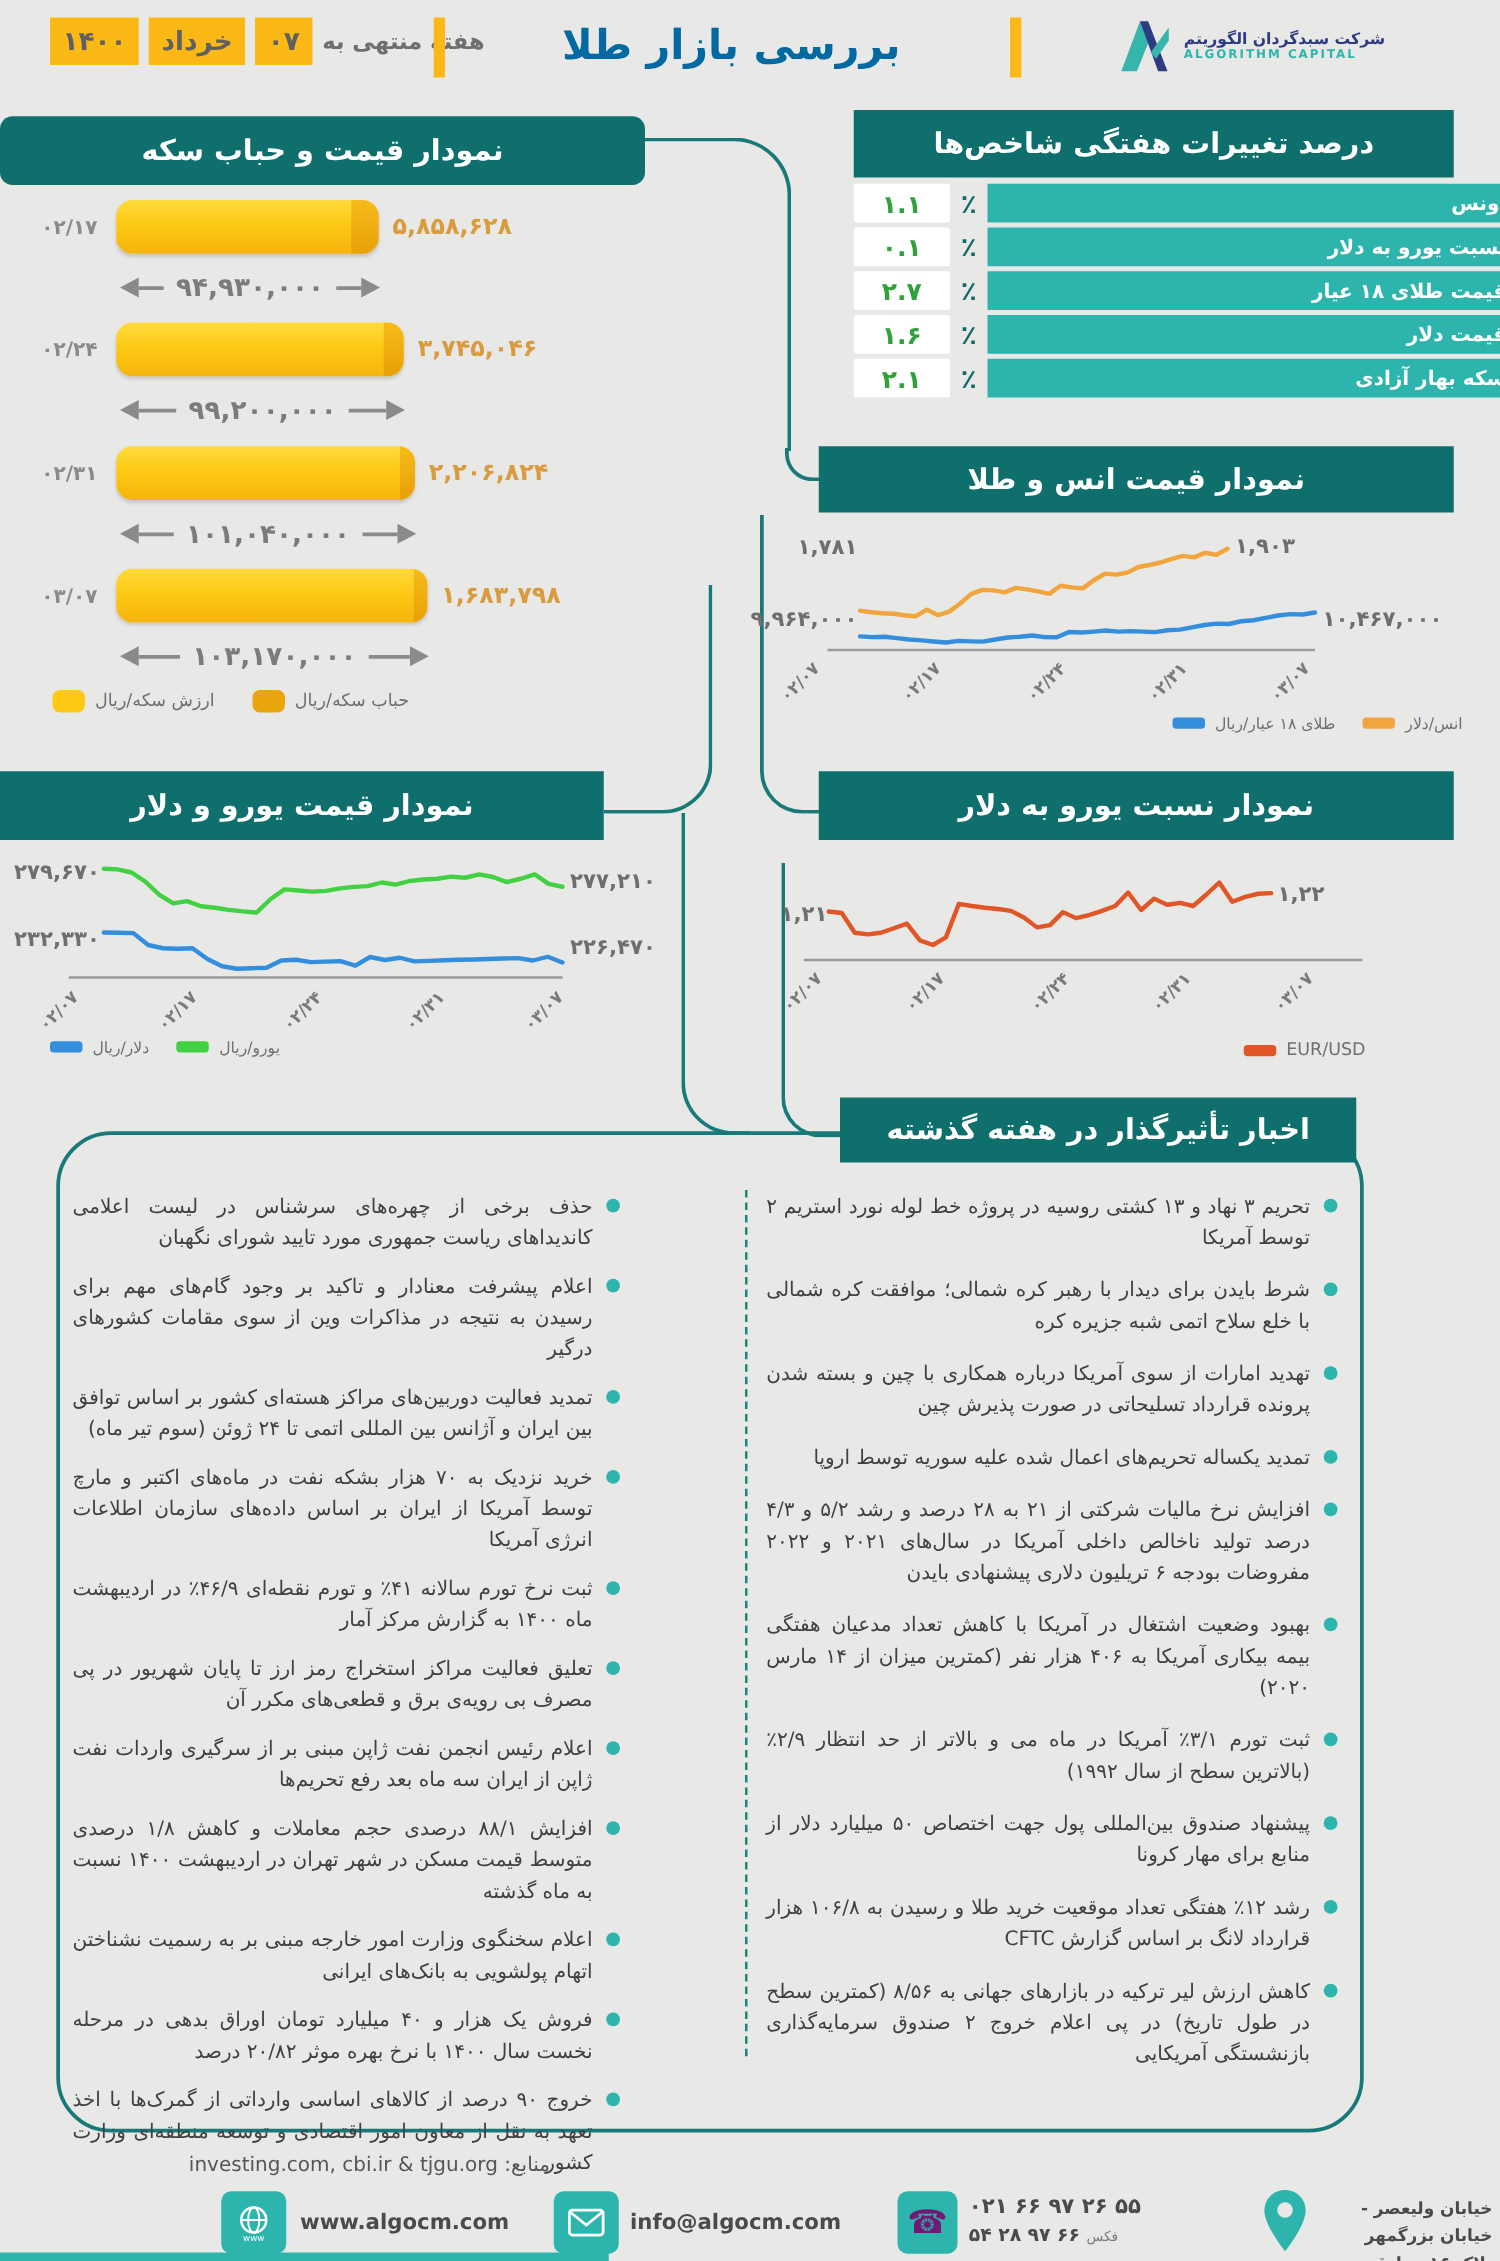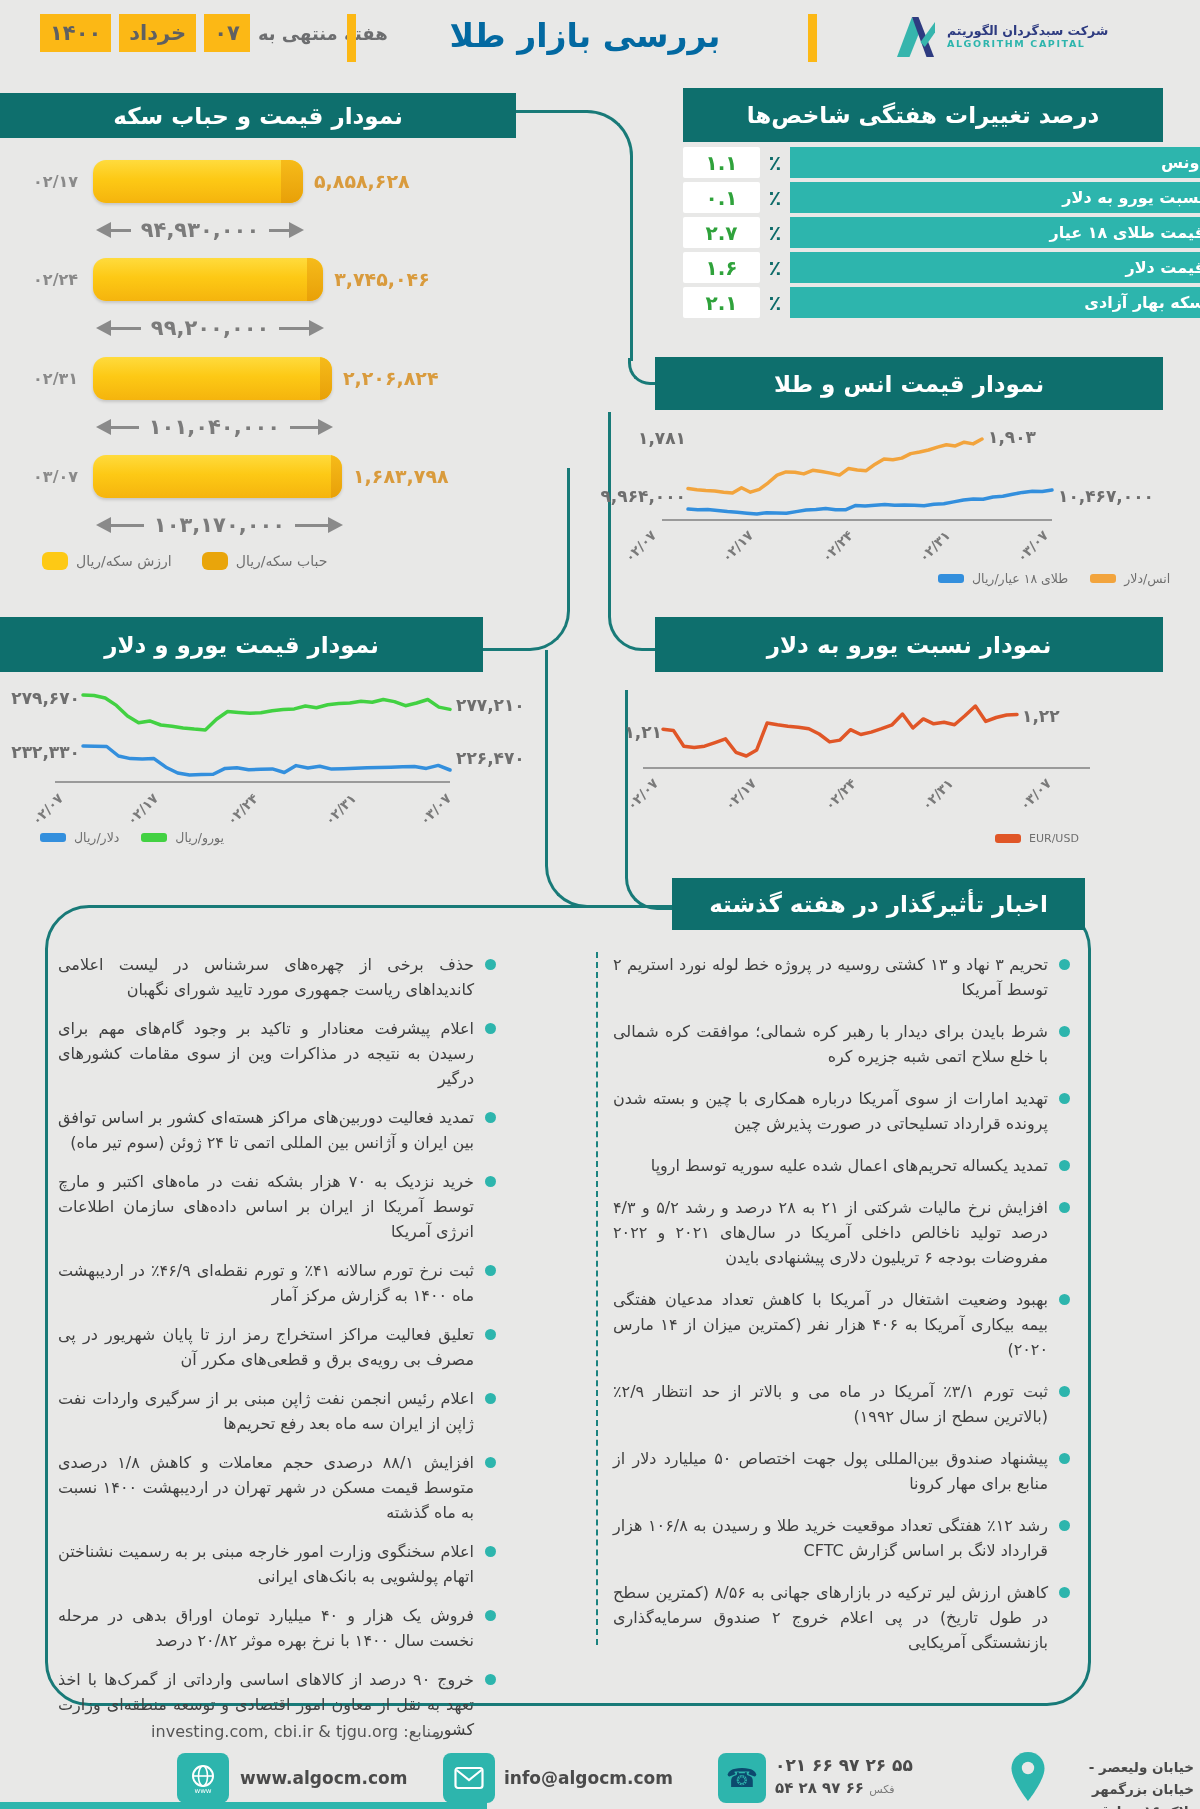--- a/index.html
+++ b/index.html
@@ -72,21 +72,21 @@
   .news-col ul{list-style:none;margin:0;padding:0;text-align:justify;}
   .news-col li{position:relative;padding-right:24px;font-size:16px;line-height:25px;color:#404040;}
   .news-col li::before{content:"";position:absolute;right:2px;top:7px;width:11px;height:11px;border-radius:50%;background:#2db5ad;}
   #news-right li{margin-bottom:17px;}
   #news-left li{margin-bottom:14px;}
 
   
   .src{position:absolute;left:40px;top:1722px;width:400px;direction:rtl;text-align:right;
        font-size:16px;color:#555;}
   .ficon{position:absolute;width:52px;height:50px;background:#2db5ad;border-radius:8px;
-         display:flex;align-items:center;justify-content:center;color:#0c4a6e;}
+         display:flex;align-items:center;justify-content:center;color:#701a75;}
   .ftxt{position:absolute;font-size:17px;font-weight:bold;color:#4a4a4a;direction:ltr;white-space:nowrap;}
   .phone-block{position:absolute;left:775px;top:1755px;direction:ltr;color:#4a4a4a;}
   .phone-block .p1{font-size:17px;font-weight:bold;white-space:nowrap;}
   .phone-block .p2{font-size:15px;font-weight:bold;white-space:nowrap;margin-top:4px;}
   .phone-block .fx{font-size:11px;font-weight:normal;color:#7a7a7a;margin-right:6px;}
   .addr{position:absolute;left:1052px;top:1756px;width:142px;direction:rtl;text-align:right;
         font-size:13.5px;font-weight:bold;color:#4a4a4a;line-height:22px;}
   #bottom-strip{position:absolute;left:0;top:1802px;width:487px;height:7px;background:#2db5ad;}
 </style>
 </head>
@@ -155,21 +155,21 @@
       </div>
       <div class="idx-row">
         <div class="idx-val">۲.۱</div>
         <div class="idx-pct">٪</div>
         <div class="idx-bar">
           <span style="padding: 0px 10px;">سکه بهار آزادی</span>
         </div>
       </div>
     </div>
 
-  <div class="sec-head" style="left:0;top:93px;width:516px;height:45px;">نمودار قیمت و حباب سکه</div>
+  <div class="sec-head" style="left:0;top:93px;width:516px;height:55px;border-radius:10px;">نمودار قیمت و حباب سکه</div>
   <div id="coin-bars">
       <div class="bar-date" style="left: 16px; top: 172px;">۰۲/۱۷</div>
       <div class="cbar" style="left: 93px; top: 160px; width: 210px;">
         <div class="tip" style="width: 22px;"></div>
       </div>
       <div class="bar-bubble" style="left: 314px; top: 170px;">۵,۸۵۸,۶۲۸</div>
       <div class="arrow-row" style="left: 96px; top: 217px; width: 208px;">
         <div class="ah-l"></div>
         <div class="aline"></div>
         <div class="aval">۹۴,۹۳۰,۰۰۰</div>
@@ -259,21 +259,21 @@
 
   <div class="sec-head" style="left:655px;top:617px;width:508px;height:55px;">نمودار نسبت یورو به دلار</div>
   <svg id="svg-eurusd" class="abs" style="left:600px;top:690px;" width="575" height="95">
       <line x1="43" x2="490" y1="78" y2="78" stroke="#9a9a9a" stroke-width="2"></line>
       <polyline points="63.0,39.2 73.4,40.4 83.8,56.2 94.2,57.5 104.6,56.2 115.1,52.6 125.5,48.9 135.9,62.3 146.3,66.0 156.7,59.9 167.1,33.1 177.5,34.8 187.9,36.2 198.4,37.2 208.8,38.7 219.2,44.0 229.6,51.9 240.0,50.1 250.4,39.7 260.8,44.5 271.2,42.1 281.6,38.7 292.1,34.8 302.5,24.0 312.9,38.0 323.3,28.9 333.7,33.8 344.1,32.3 354.5,34.8 364.9,25.8 375.4,16.0 385.8,31.4 396.2,27.5 406.6,25.0 417.0,24.5" fill="none" stroke="#e05627" stroke-width="3.5" stroke-linejoin="round" stroke-linecap="round"></polyline>
     </svg>
   <div class="clabel ra" style="left:622px;top:722px;width:40px;">۱,۲۱</div>
   <div class="clabel" style="left:1022px;top:706px;">۱,۲۲</div>
   <div class="legend" style="left:995px;top:832px;">
     <span class="swl" style="background: rgb(224, 86, 39);"></span>
-    <span class="t" style="font-size:11px;direction:ltr;">EUR/USD</span>
+    <span class="t" style="font-size:14px;direction:ltr;">EUR/USD</span>
   </div>
 
   <div id="news-box"></div>
   <div class="sec-head" style="left:672px;top:878px;width:413px;height:52px;font-size:23px;">اخبار تأثیرگذار در هفته گذشته</div>
   <div id="news-divider"></div>
   <div class="news-col" style="left:613px;top:952px;width:459px;">
     <ul id="news-right">
         <li>تحریم ۳ نهاد و ۱۳ کشتی روسیه در پروژه خط لوله نورد استریم ۲ توسط آمریکا</li>
         <li>شرط بایدن برای دیدار با رهبر کره شمالی؛ موافقت کره شمالی با خلع سلاح اتمی شبه جزیره کره</li>
         <li>تهدید امارات از سوی آمریکا درباره همکاری با چین و بسته شدن پرونده قرارداد تسلیحاتی در صورت پذیرش چین</li>

